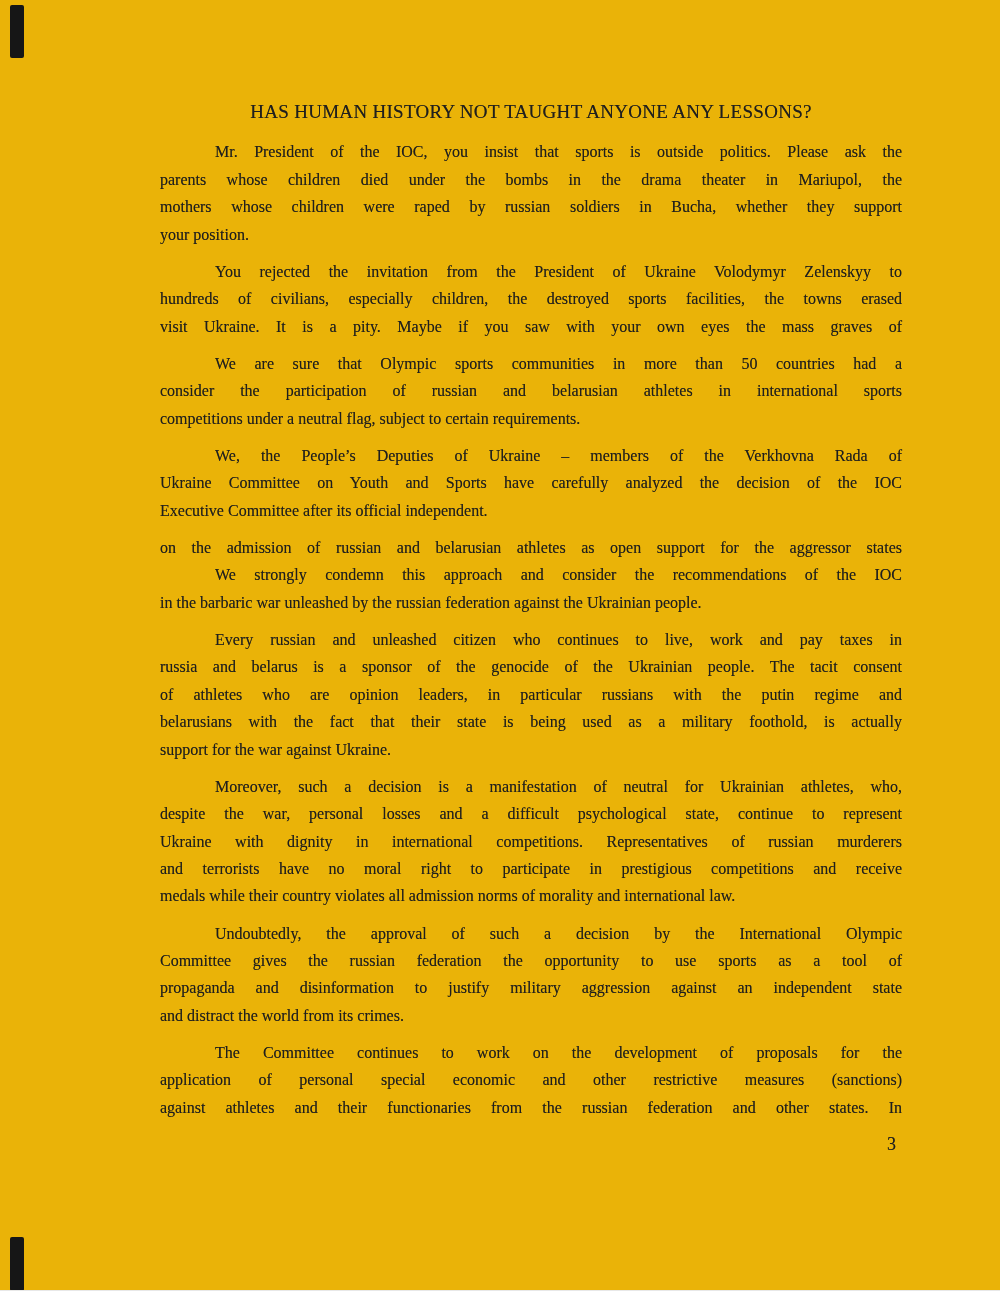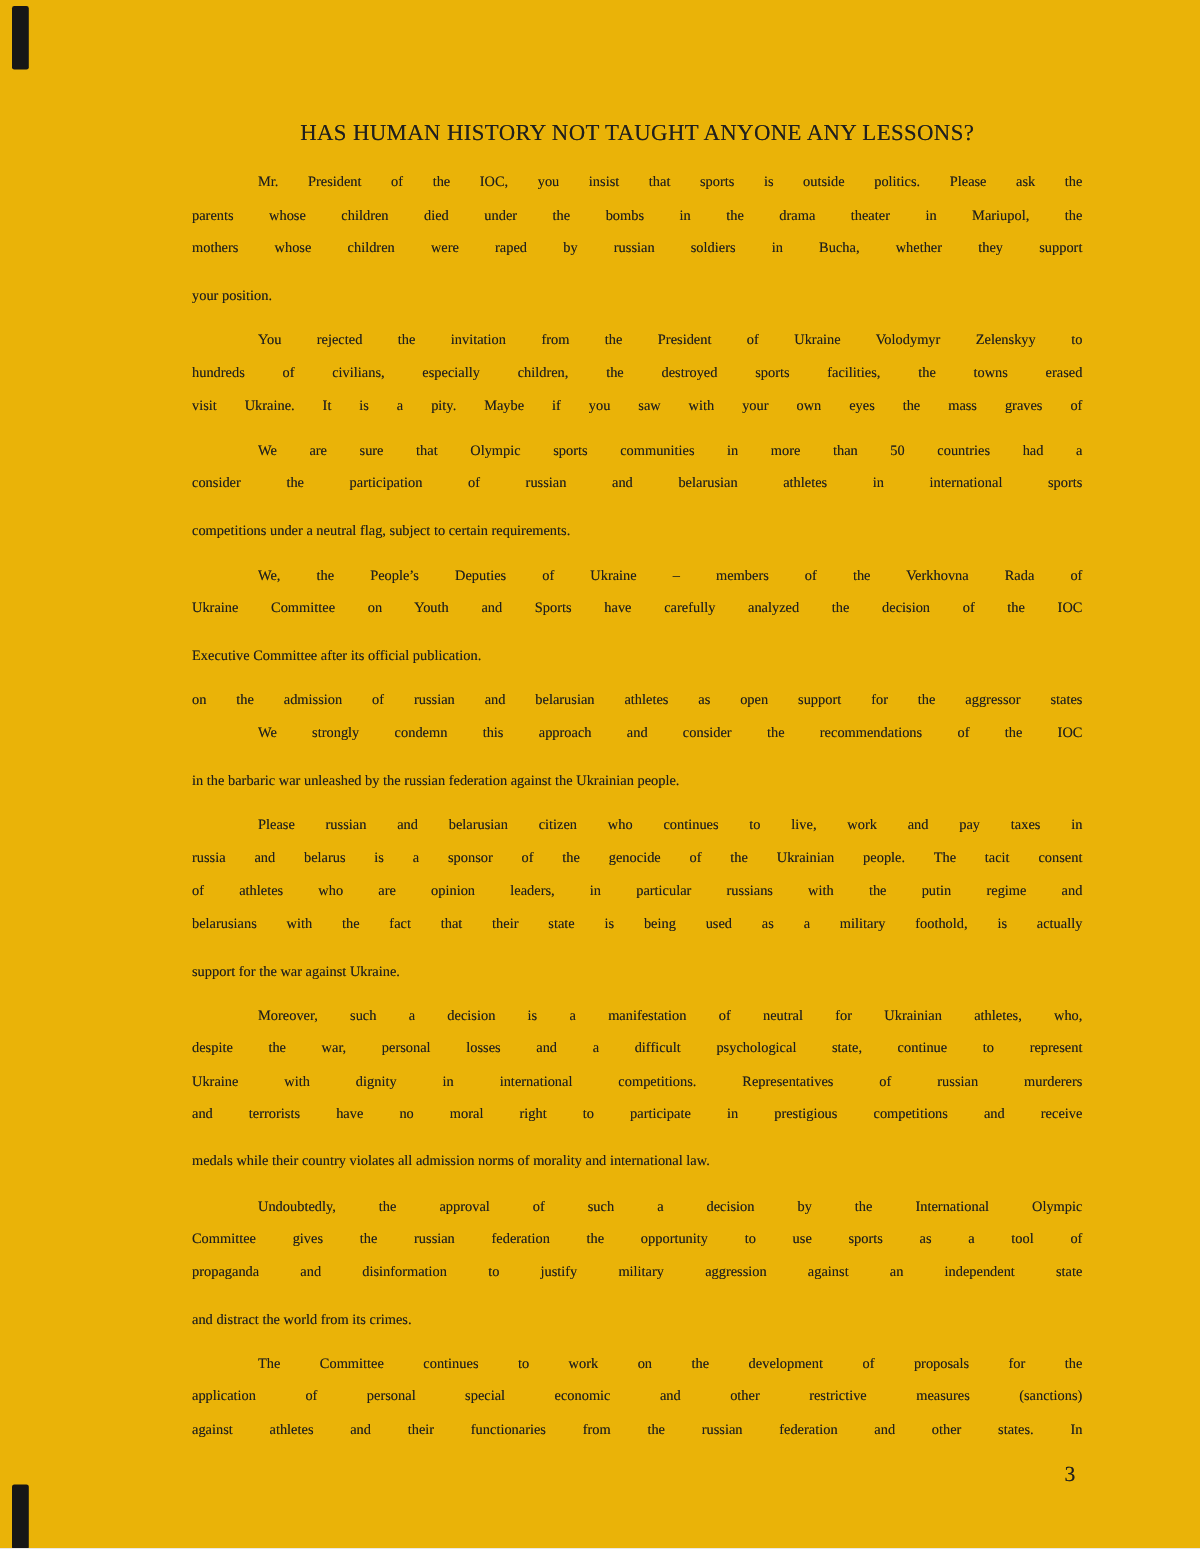--- a/index.html
+++ b/index.html
@@ -39,30 +39,30 @@
     margin-bottom: 13px;
     font-size: 19px;
     line-height: 27.4px;
     text-align: center;
     letter-spacing: 0.3px;
     white-space: nowrap;
     text-shadow: 0 0 0.4px rgba(20,20,20,0.55);
   }
   .para {
     margin: 0 0 9.8px 0;
-    font-size: 12px;
+    font-size: 16px;
     line-height: 27.4px;
   }
   .line {
     text-align: justify;
     text-align-last: justify;
     text-shadow: 0 0 0.4px rgba(20,20,20,0.5);
   }
   .line.first { text-indent: 55px; }
-  .line.last  { text-align-last: left; margin-top: 12px; }
+  .line.last  { text-align-last: left; }
   .page-number {
     font-size: 18px;
     line-height: 27.4px;
     text-align: right;
     padding-right: 6px;
     text-shadow: 0 0 0.4px rgba(20,20,20,0.5);
   }
 </style>
 </head>
 <body>
@@ -87,29 +87,29 @@
           <div class="line">visit Ukraine. It is a pity. Maybe if you saw with your own eyes the mass graves of</div>
         </div>
         <div class="para">
           <div class="line first">We are sure that Olympic sports communities in more than 50 countries had a</div>
           <div class="line">consider the participation of russian and belarusian athletes in international sports</div>
           <div class="line last">competitions under a neutral flag, subject to certain requirements.</div>
         </div>
         <div class="para">
           <div class="line first">We, the People’s Deputies of Ukraine – members of the Verkhovna Rada of</div>
           <div class="line">Ukraine Committee on Youth and Sports have carefully analyzed the decision of the IOC</div>
-          <div class="line last">Executive Committee after its official publication.</div>
+          <div class="line last">Executive Committee after its official independent.</div>
         </div>
         <div class="para">
           <div class="line">on the admission of russian and belarusian athletes as open support for the aggressor states</div>
           <div class="line first">We strongly condemn this approach and consider the recommendations of the IOC</div>
           <div class="line last">in the barbaric war unleashed by the russian federation against the Ukrainian people.</div>
         </div>
         <div class="para">
-          <div class="line first">Please russian and belarusian citizen who continues to live, work and pay taxes in</div>
+          <div class="line first">Every russian and unleashed citizen who continues to live, work and pay taxes in</div>
           <div class="line">russia and belarus is a sponsor of the genocide of the Ukrainian people. The tacit consent</div>
           <div class="line">of athletes who are opinion leaders, in particular russians with the putin regime and</div>
           <div class="line">belarusians with the fact that their state is being used as a military foothold, is actually</div>
           <div class="line last">support for the war against Ukraine.</div>
         </div>
         <div class="para">
           <div class="line first">Moreover, such a decision is a manifestation of neutral for Ukrainian athletes, who,</div>
           <div class="line">despite the war, personal losses and a difficult psychological state, continue to represent</div>
           <div class="line">Ukraine with dignity in international competitions. Representatives of russian murderers</div>
           <div class="line">and terrorists have no moral right to participate in prestigious competitions and receive</div>

